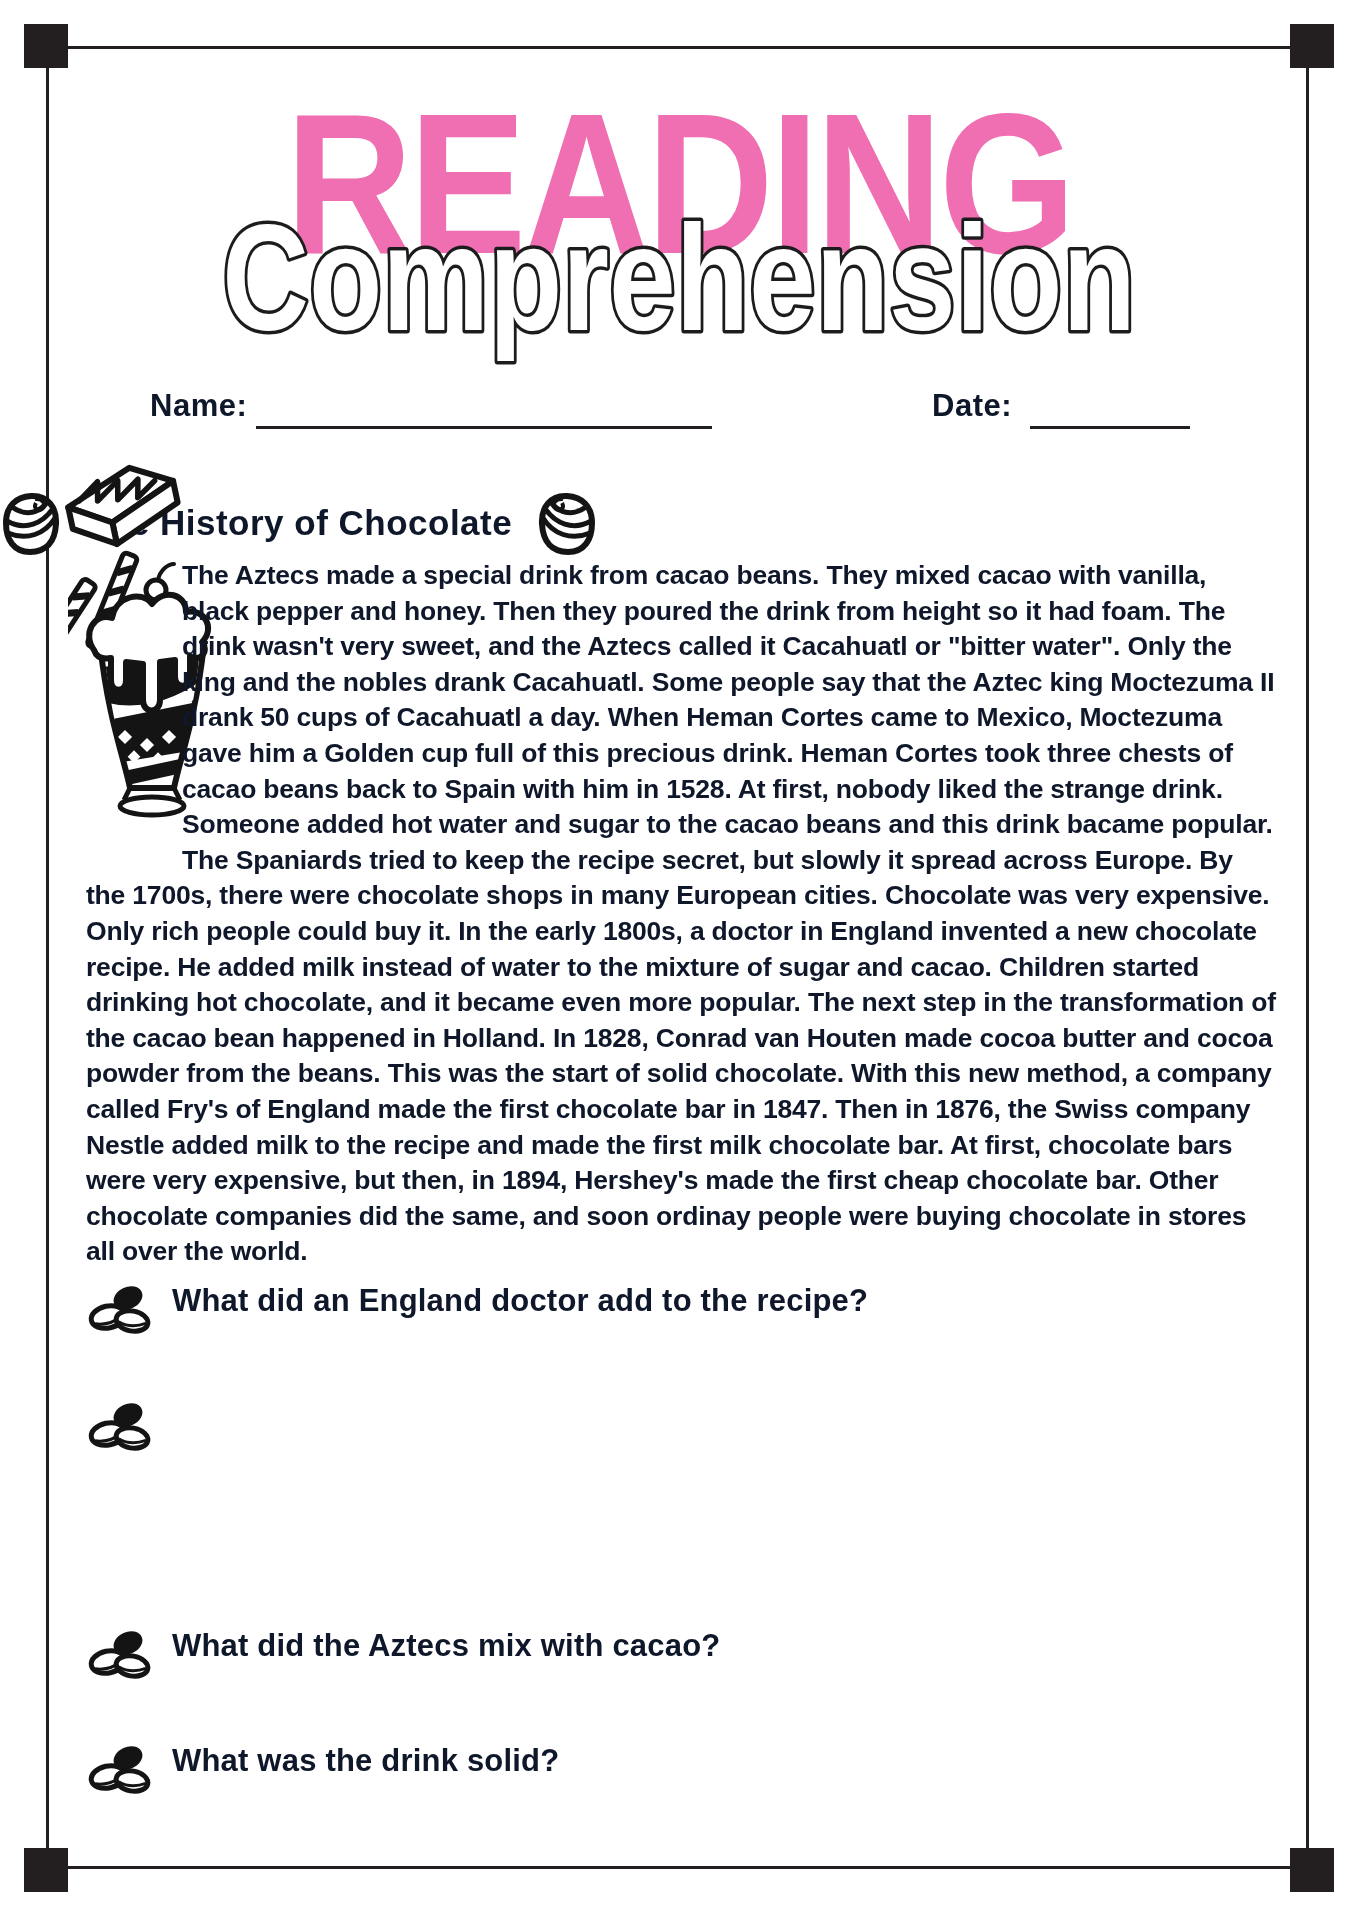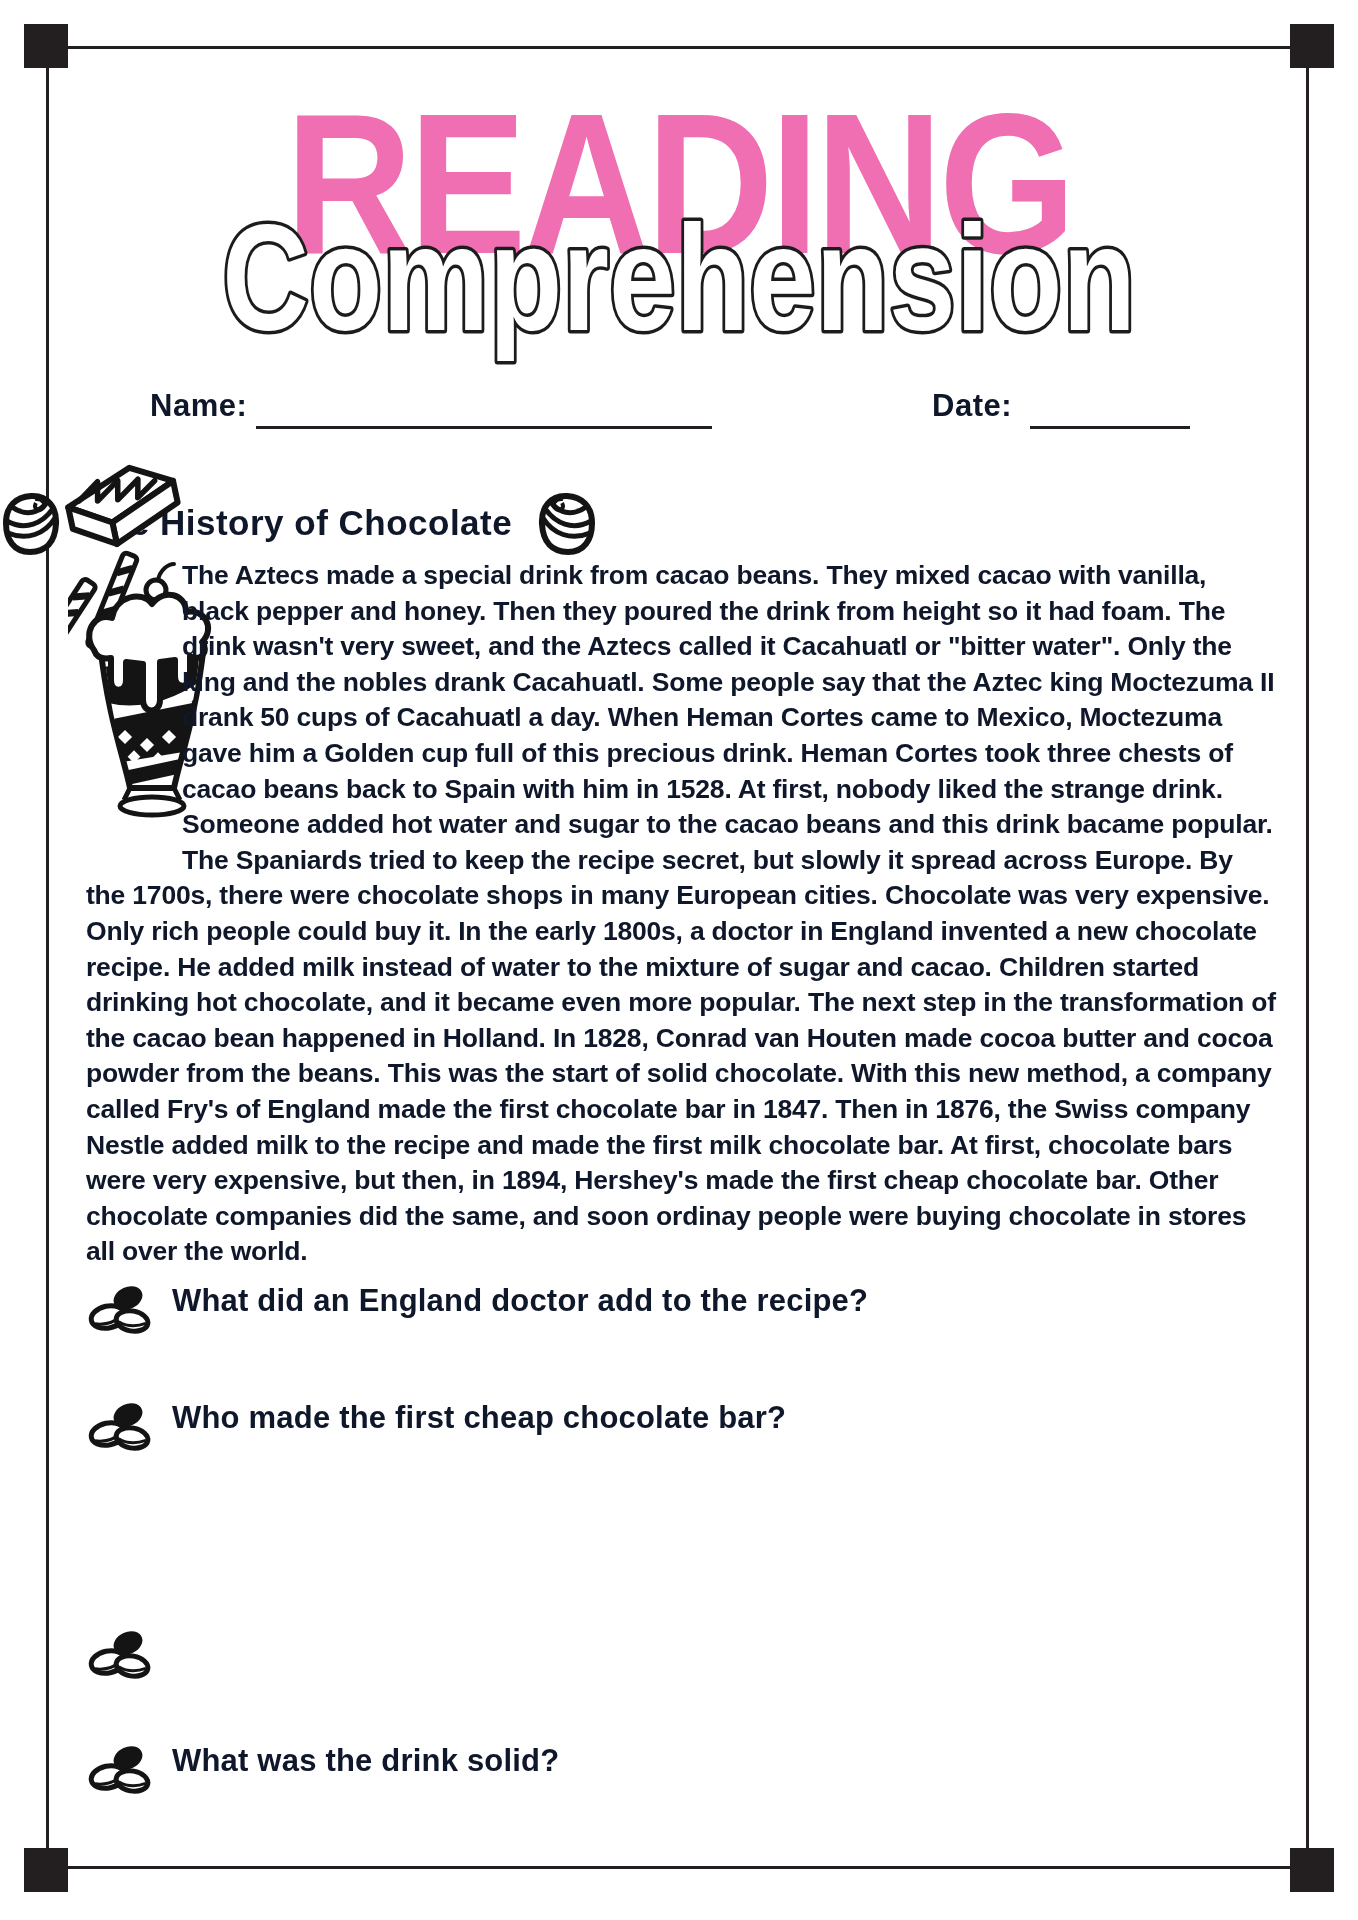--- a/index.html
+++ b/index.html
@@ -164,38 +164,38 @@
         </g>
       <g transform="rotate(-12 22 34)">
           <ellipse cx="22" cy="34" rx="17" ry="11" fill="#fff" stroke="#141414" stroke-width="5"></ellipse>
           <path d="M8 38 Q22 43 36 36" fill="none" stroke="#141414" stroke-width="3"></path>
         </g>
       <g transform="rotate(10 46 38)">
           <ellipse cx="46" cy="38" rx="16" ry="10" fill="#fff" stroke="#141414" stroke-width="5"></ellipse>
           <path d="M33 41 Q46 46 60 38" fill="none" stroke="#141414" stroke-width="3"></path>
         </g>
     </svg>
-    <span class="q-text">Who made the first cheap chocolate bar?</span>
   </div>
 
 
   <div class="question" style="top:1628px">
     <svg class="q-icon" width="66" height="54" viewBox="0 0 66 54">
       <g transform="rotate(-24 42 15)">
           <ellipse cx="42" cy="15" rx="15" ry="11" fill="#141414"></ellipse>
         </g>
       <g transform="rotate(-12 22 34)">
           <ellipse cx="22" cy="34" rx="17" ry="11" fill="#fff" stroke="#141414" stroke-width="5"></ellipse>
           <path d="M8 38 Q22 43 36 36" fill="none" stroke="#141414" stroke-width="3"></path>
         </g>
       <g transform="rotate(10 46 38)">
           <ellipse cx="46" cy="38" rx="16" ry="10" fill="#fff" stroke="#141414" stroke-width="5"></ellipse>
           <path d="M33 41 Q46 46 60 38" fill="none" stroke="#141414" stroke-width="3"></path>
         </g>
     </svg>
+    <span class="q-text">What did the Aztecs mix with cacao?</span>
   </div>
 
   <div class="question" style="top:1743px">
     <svg class="q-icon" width="66" height="54" viewBox="0 0 66 54">
       <g transform="rotate(-24 42 15)">
           <ellipse cx="42" cy="15" rx="15" ry="11" fill="#141414"></ellipse>
         </g>
       <g transform="rotate(-12 22 34)">
           <ellipse cx="22" cy="34" rx="17" ry="11" fill="#fff" stroke="#141414" stroke-width="5"></ellipse>
           <path d="M8 38 Q22 43 36 36" fill="none" stroke="#141414" stroke-width="3"></path>

